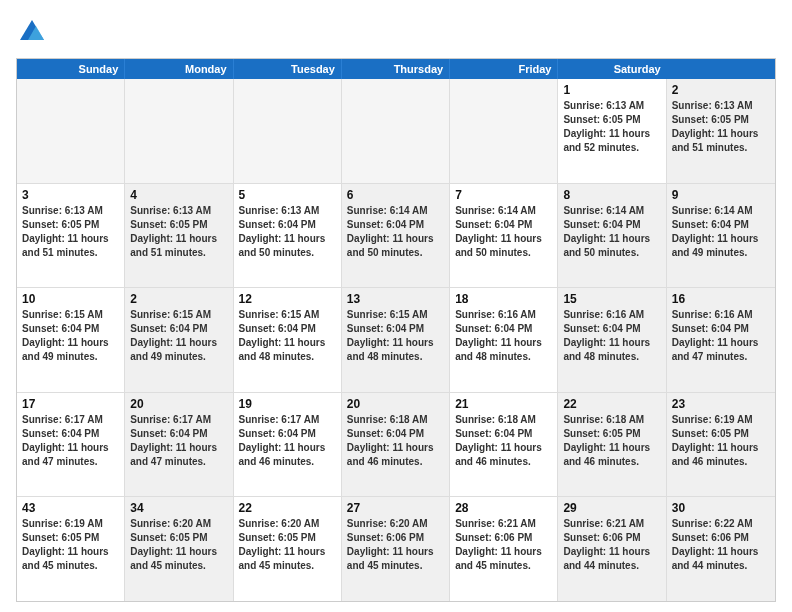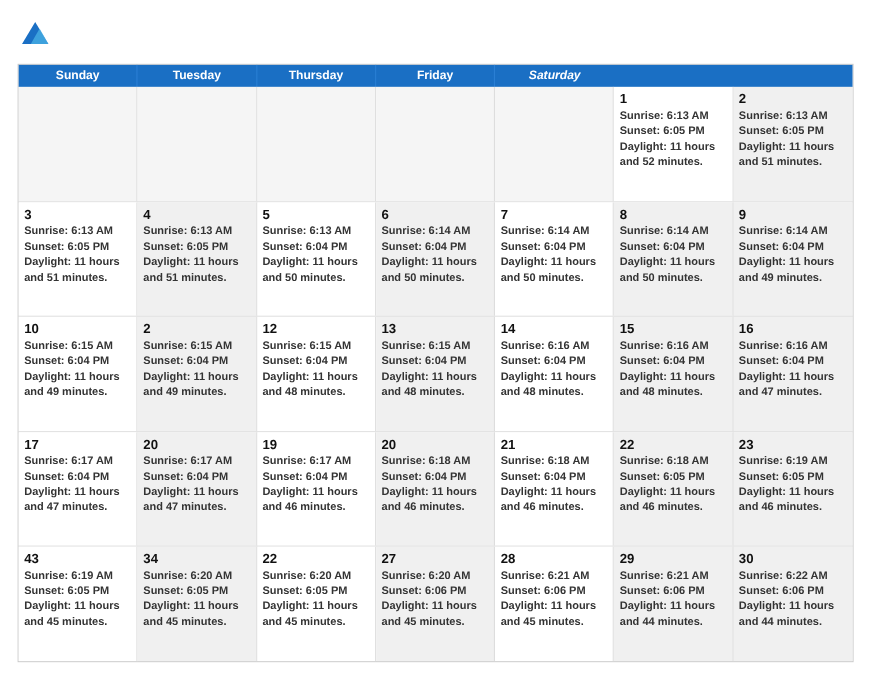--- a/index.html
+++ b/index.html
@@ -68,24 +68,24 @@
     .cal-header {
       display: grid;
       grid-template-columns: repeat(7, 1fr);
       background: #1a6fc4;
     }
     .cal-header-cell {
       color: #fff;
       font-size: 11px;
       font-weight: bold;
       padding: 4px 6px;
-      text-align: center;
+      text-align: right;
       border-right: 1px solid #2a7fd4;
     }
-    .cal-header-cell:last-child { border-right: none; font-style: italic; }
+    .cal-header-cell:last-child { border-right: none; }
     .cal-body {
       flex: 1;
       display: flex;
       flex-direction: column;
     }
     .cal-row {
       display: grid;
       grid-template-columns: repeat(7, 1fr);
       flex: 1;
       border-top: 1px solid #ddd;
@@ -134,20 +134,21 @@
     </div>
     <div class="title-block">
       <div class="month-title"></div>
       <div class="location-title"></div>
     </div>
   </div>
 
   <div class="calendar">
     <div class="cal-header" id="cal-header">
         <div class="cal-header-cell">Sunday</div>
+        <div class="cal-header-cell">Monday</div>
         <div class="cal-header-cell">Tuesday</div>
         <div class="cal-header-cell">Thursday</div>
         <div class="cal-header-cell">Friday</div>
         <div class="cal-header-cell">Saturday</div>
       </div>
     <div class="cal-body" id="cal-body">
         <div class="cal-row">
           <div class="cal-cell empty"></div>
           <div class="cal-cell empty"></div>
           <div class="cal-cell empty"></div>
@@ -229,21 +230,21 @@
 Sunset: 6:04 PM
 Daylight: 11 hours and 48 minutes.</div>
           </div>
           <div class="cal-cell shaded">
             <span class="day-num">13</span>
             <div class="day-info" style="white-space: pre-line;">Sunrise: 6:15 AM
 Sunset: 6:04 PM
 Daylight: 11 hours and 48 minutes.</div>
           </div>
           <div class="cal-cell">
-            <span class="day-num">14</span>
+            <span class="day-num">18</span>
             <div class="day-info" style="white-space: pre-line;">Sunrise: 6:16 AM
 Sunset: 6:04 PM
 Daylight: 11 hours and 48 minutes.</div>
           </div>
           <div class="cal-cell shaded">
             <span class="day-num">15</span>
             <div class="day-info" style="white-space: pre-line;">Sunrise: 6:16 AM
 Sunset: 6:04 PM
 Daylight: 11 hours and 48 minutes.</div>
           </div>

